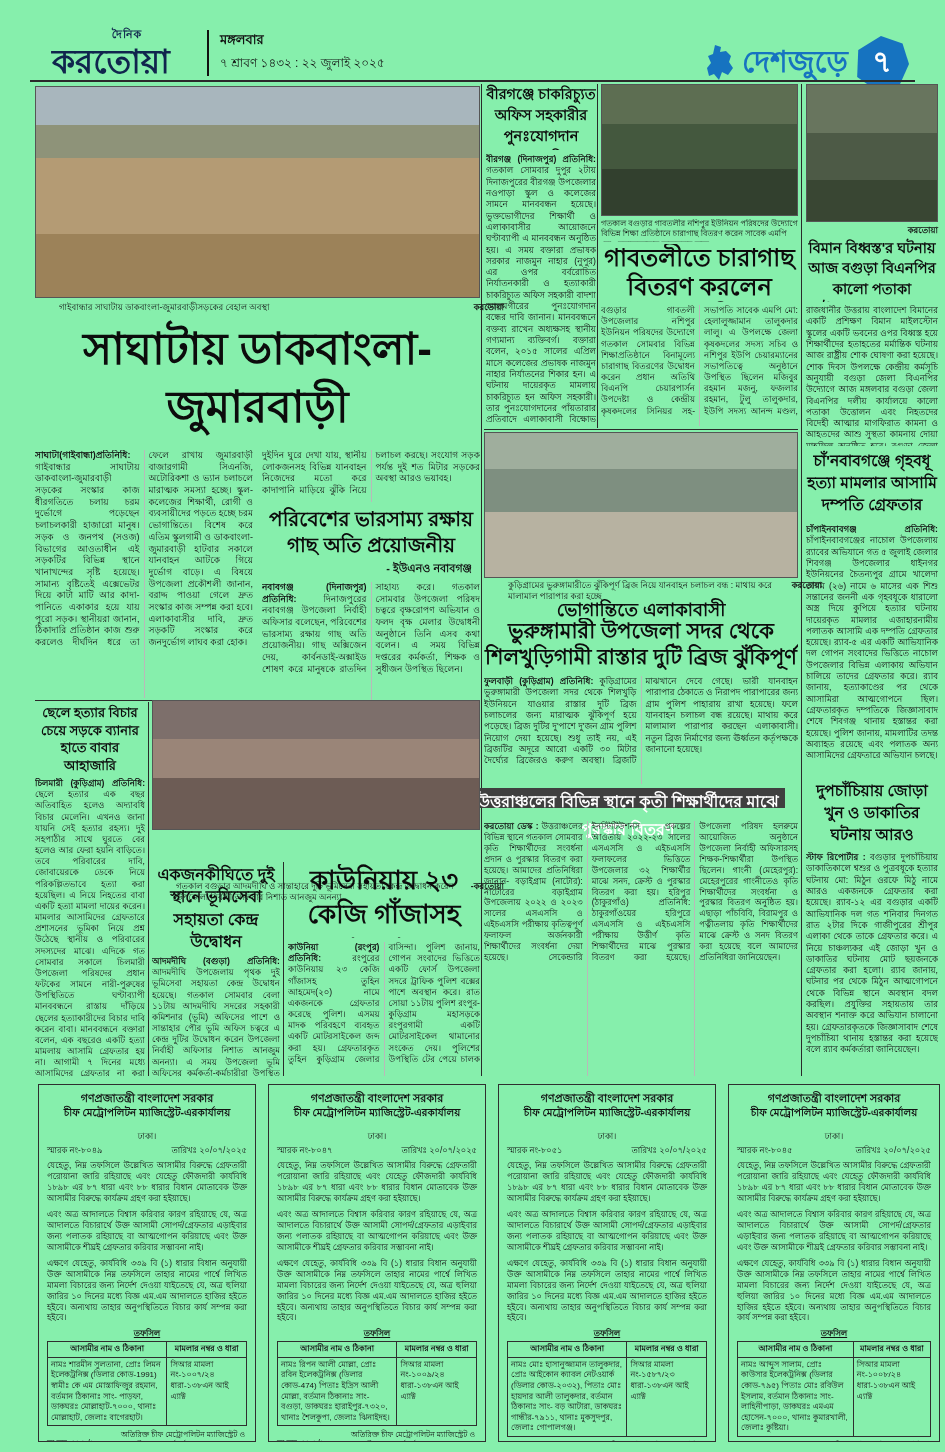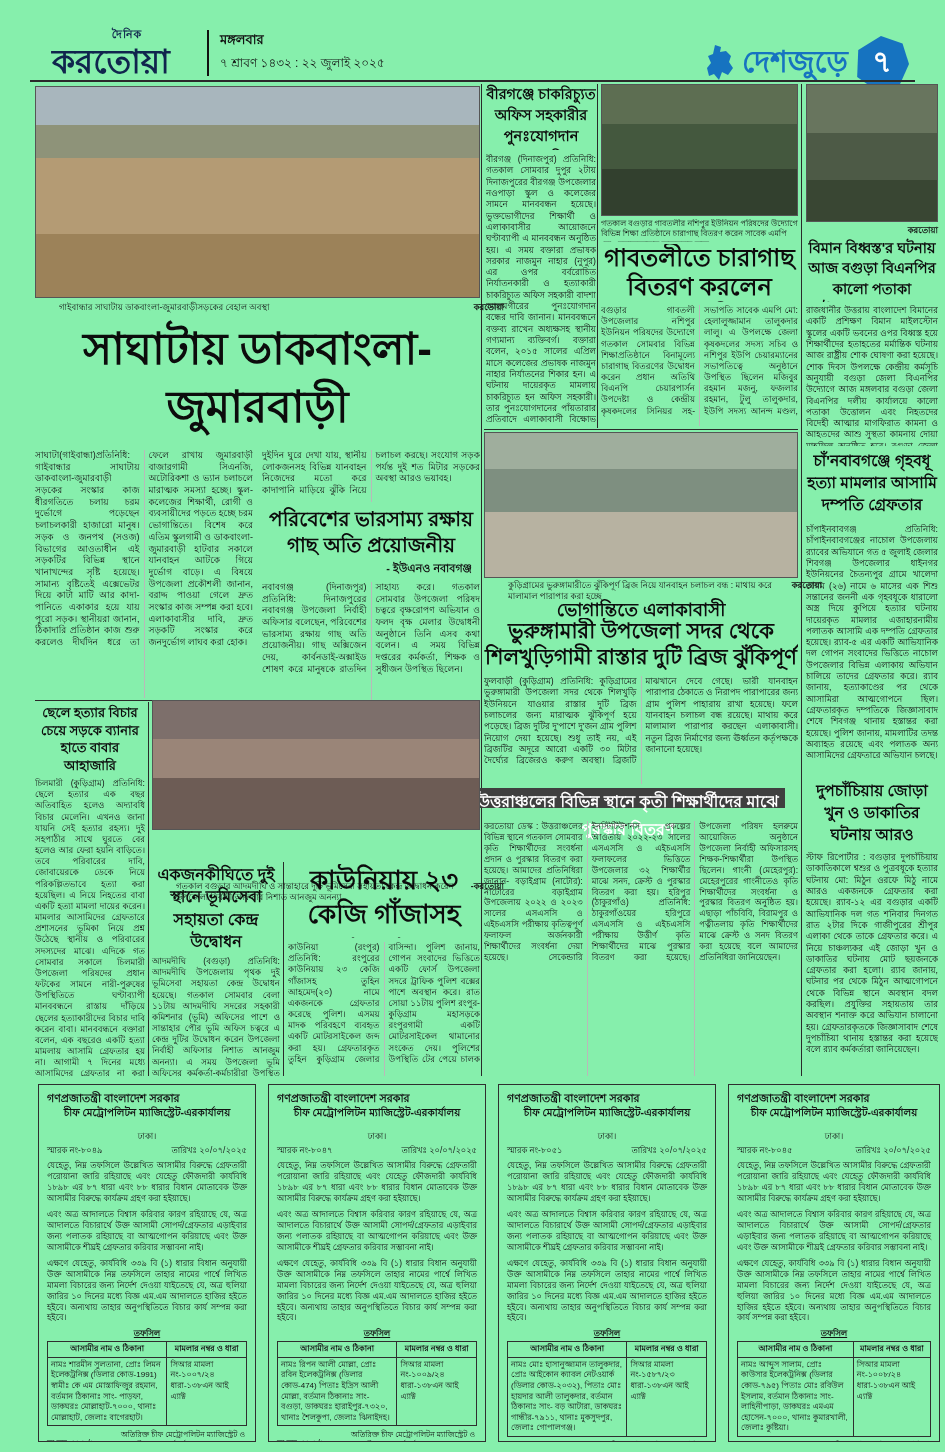--- a/index.html
+++ b/index.html
@@ -8,29 +8,29 @@
   .abs{position:absolute;box-sizing:border-box;}
   .photo{background:#b9ab93;}
   .ph-road{background:linear-gradient(180deg,#a8b6bd 0 18%,#8e9379 18% 34%,#b49b74 34% 70%,#9c8259 70% 100%);}
   .ph-crowd{background:linear-gradient(180deg,#5d6e52 0 30%,#44583e 30% 65%,#32402e 65% 100%);}
   .ph-crowd2{background:linear-gradient(180deg,#68755e 0 35%,#4d5a46 35% 70%,#394633 70% 100%);}
   .ph-truck{background:linear-gradient(180deg,#9fae9d 0 25%,#7e8f80 25% 55%,#b7b2a1 55% 100%);}
   .ph-hall{background:linear-gradient(180deg,#7d6f6b 0 30%,#9a8578 30% 60%,#6d5c55 60% 100%);}
   .cap{font-size:8.5px;line-height:1.25;display:flex;justify-content:space-between;gap:6px;margin-left:24px;}
   .cap .crd{white-space:nowrap;font-weight:bold;}
   .bodytext{font-size:9px;line-height:1.3;text-align:justify;overflow:hidden;}
-  .bodytext b{font-weight:normal;}
+  .bodytext b{font-weight:bold;}
   .c2{column-count:2;column-gap:9px;column-rule:1px solid #b9b9b9;}
   .c3{column-count:3;column-gap:9px;column-rule:1px solid #b9b9b9;}
   .hl{font-weight:bold;text-align:center;color:#0c0c0c;overflow:hidden;}
   .vrule{width:1px;background:#2a2a2a;}
   .hrule{height:1px;background:#2a2a2a;}
   .banner{background:#3f3f3f;color:#ffffff;font-weight:bold;text-align:center;}
   .notice{border:1.4px solid #2f2f2f;padding:6px 8px;font-size:8.3px;line-height:1.32;overflow:hidden;}
-  .notice .t1{font-weight:bold;text-align:left;font-size:11px;}
+  .notice .t1{font-weight:bold;text-align:center;font-size:11px;}
   .notice .t2{font-weight:bold;text-align:center;font-size:10.3px;}
   .notice .pl{text-align:center;font-size:8.5px;margin-bottom:3px;margin-top:12px;}
   .notice .memo{display:flex;justify-content:space-between;margin:3px 0 4px 0;}
   .notice p{margin:0 0 5px 0;text-align:justify;}
   .notice .taf{text-align:center;font-weight:bold;text-decoration:underline;margin:1px 0 2px 0;}
   .ntable{width:100%;border-collapse:collapse;font-size:8px;}
   .ntable th,.ntable td{border:1px solid #2f2f2f;padding:2px 3px;vertical-align:top;}
   .ntable th{font-weight:bold;text-align:center;}
   .nfoot{display:flex;justify-content:space-between;align-items:flex-end;margin-top:4px;}
   .nsig{width:128px;text-align:center;font-size:7.6px;line-height:1.25;margin-left:8px;}

